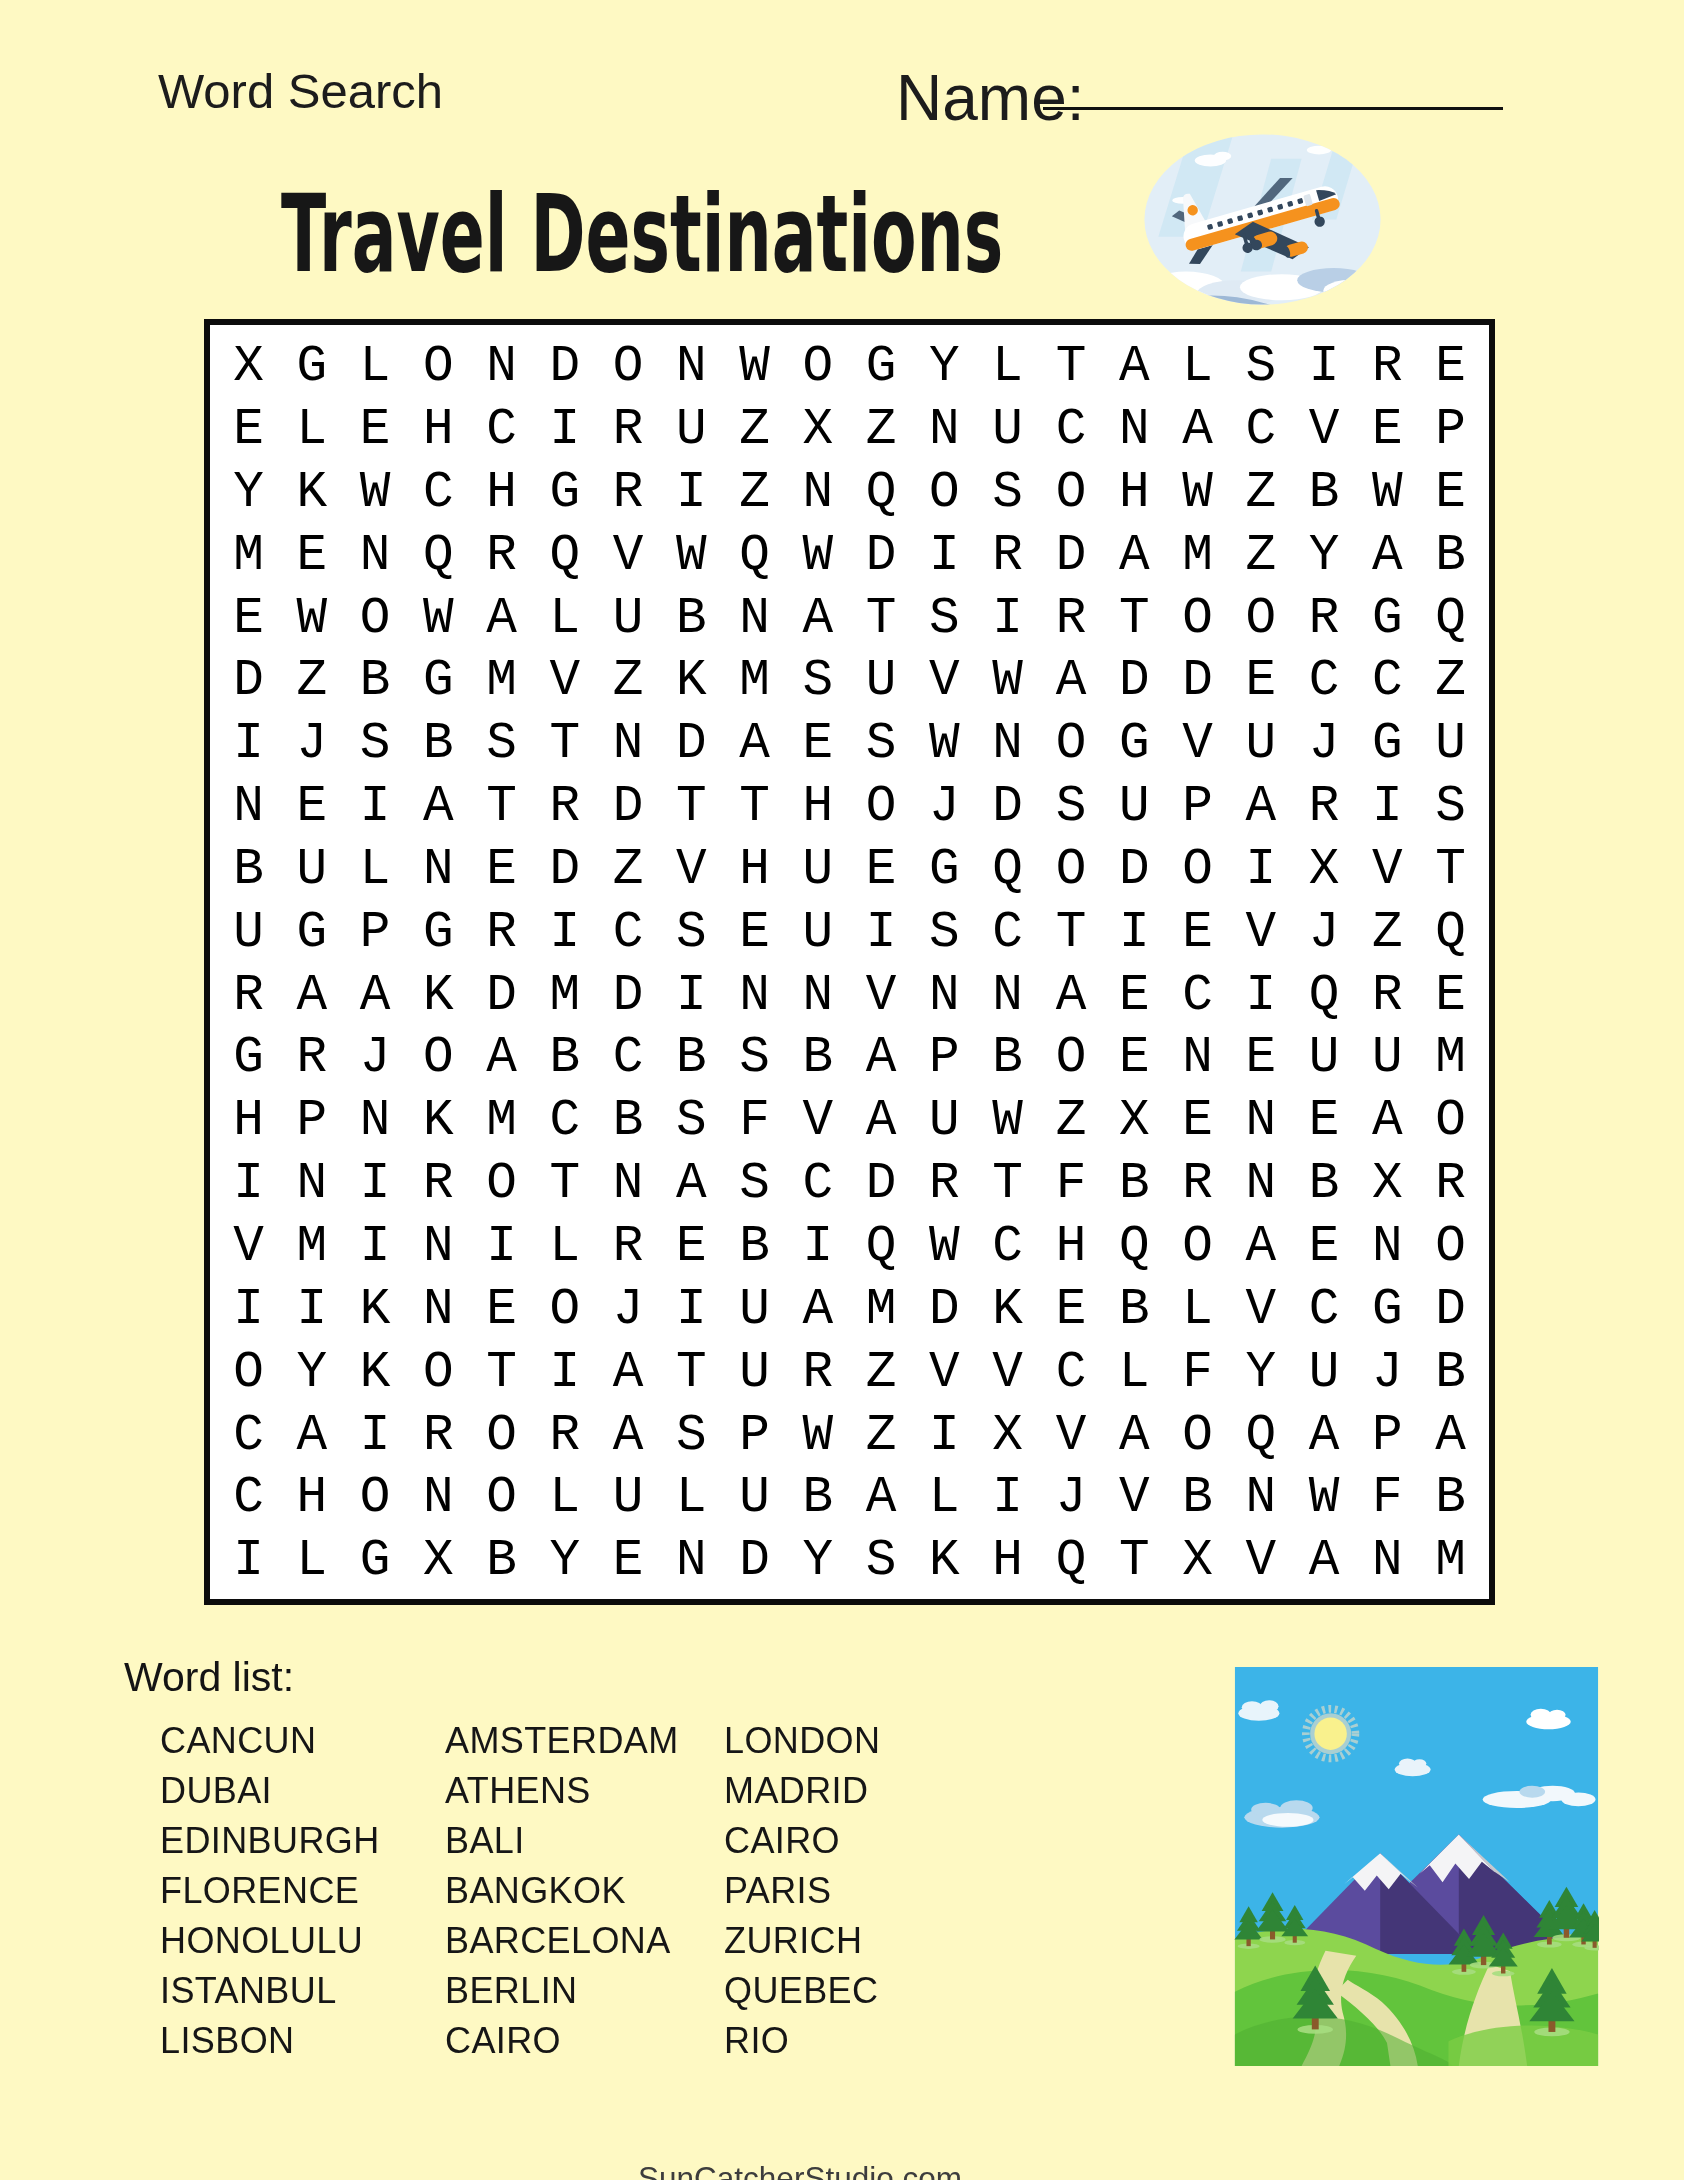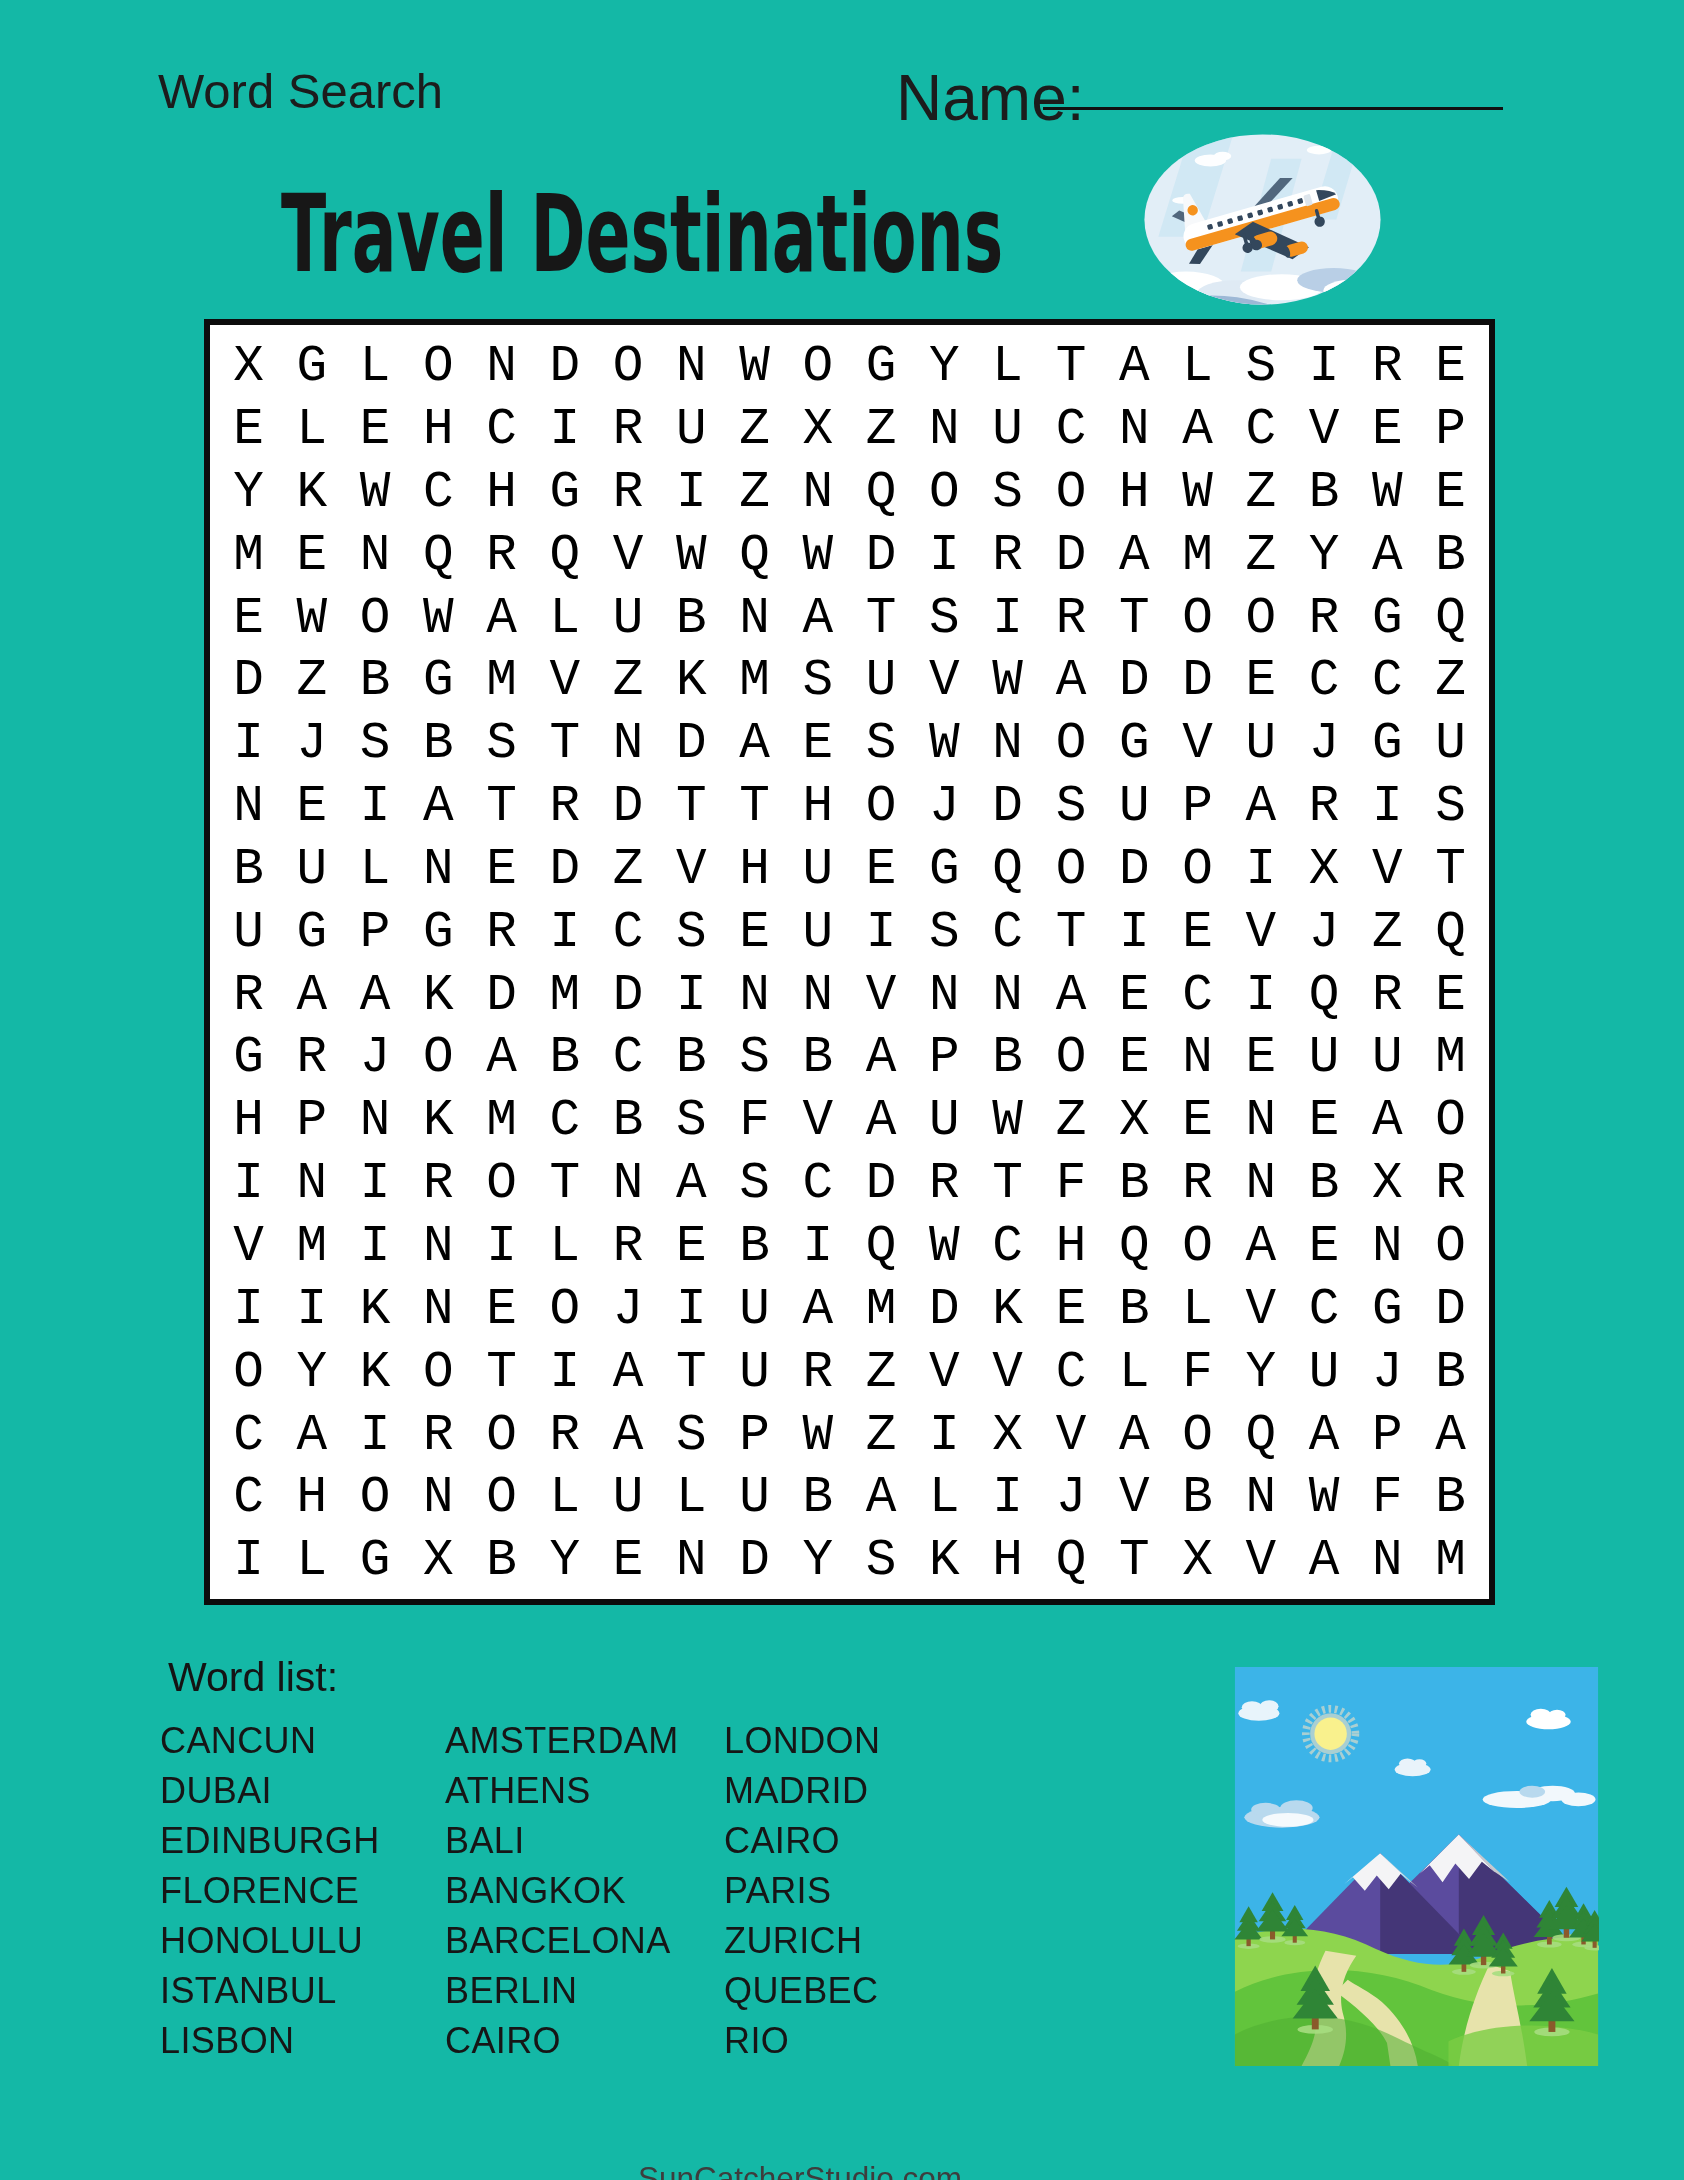--- a/index.html
+++ b/index.html
@@ -1,16 +1,16 @@
 <!DOCTYPE html>
 <html style="--sky_blue: #3cb4e8; --sun_yellow: #f9f18d; --sun_ray: #a9cfd2; --cloud_blue: #b8d9ee; --mountain_purple: #5b4b9e; --mountain_purple_dark: #443677; --grass_light: #8ed54e; --grass_green: #62c43c; --grass_dark: #4fae31; --grass_bright: #7ccd43; --path_beige: #e7e3ab; --tree_green: #2f8536; --trunk_brown: #8a5a2b; --tree_shadow: #a6dd7f; --plane_orange: #f5921e; --plane_dark: #33475c; --plane_slate: #51677d; --plane_sky: #e2eef7; --plane_sky_streak: #bfe2f2;font-size:13.6px"><head>
 <meta charset="utf-8">
 <style>
   html,body{margin:0;padding:0;background:#ffffff;}
-  .page{position:relative;width:1685px;height:2181px;background:#14b8a6;overflow:hidden;
+  .page{position:relative;width:1685px;height:2181px;background:#fef9c3;overflow:hidden;
         font-family:"Liberation Sans",sans-serif;color:#111;}
 
   
   .ws-label{position:absolute;left:158px;top:63px;font-size:49px;font-weight:400;color:#1c1c1c;}
   .name-label{position:absolute;left:896px;top:61px;font-size:64px;font-weight:400;color:#1c1c1c;}
   .name-line{position:absolute;left:1043px;top:107px;width:460px;height:3.4px;background:#111;}
 
   
   .title{position:absolute;left:281px;top:181px;font-family:"DejaVu Sans",sans-serif;
          font-size:107px;font-weight:bold;line-height:1.0;color:#171717;letter-spacing:0px;
@@ -21,21 +21,21 @@
   .grid-box{position:absolute;left:204px;top:319px;width:1291px;height:1286px;
             border:6.8px solid #0c0c0c;box-sizing:border-box;background:#fff;}
   .grid-inner{position:absolute;left:6.8px;top:10.2px;right:6.8px;bottom:6.8px;
               display:grid;grid-template-rows:repeat(20,1fr);}
   .grid-row{display:grid;grid-template-columns:repeat(20,1fr);}
   .grid-cell{display:flex;align-items:center;justify-content:center;
              font-family:"Liberation Mono","DejaVu Sans Mono",monospace;
              font-size:51px;color:#000;}
 
   
-  .wl-heading{position:absolute;left:124px;top:1654px;font-size:41px;color:#141414;margin-left:44px;}
+  .wl-heading{position:absolute;left:124px;top:1654px;font-size:41px;color:#141414;}
   .word-list{position:absolute;left:160px;top:1716px;display:grid;
              grid-template-columns:285px 279px 265px 281px;}
   .word-col{display:block;}
   .word-item{font-size:36px;line-height:50px;color:#161616;letter-spacing:0.4px;}
 
   
   .landscape{position:absolute;left:1234px;top:1667px;width:365px;height:399px;}
 
   
   .footer{position:absolute;left:0;right:85px;top:2124px;text-align:center;

